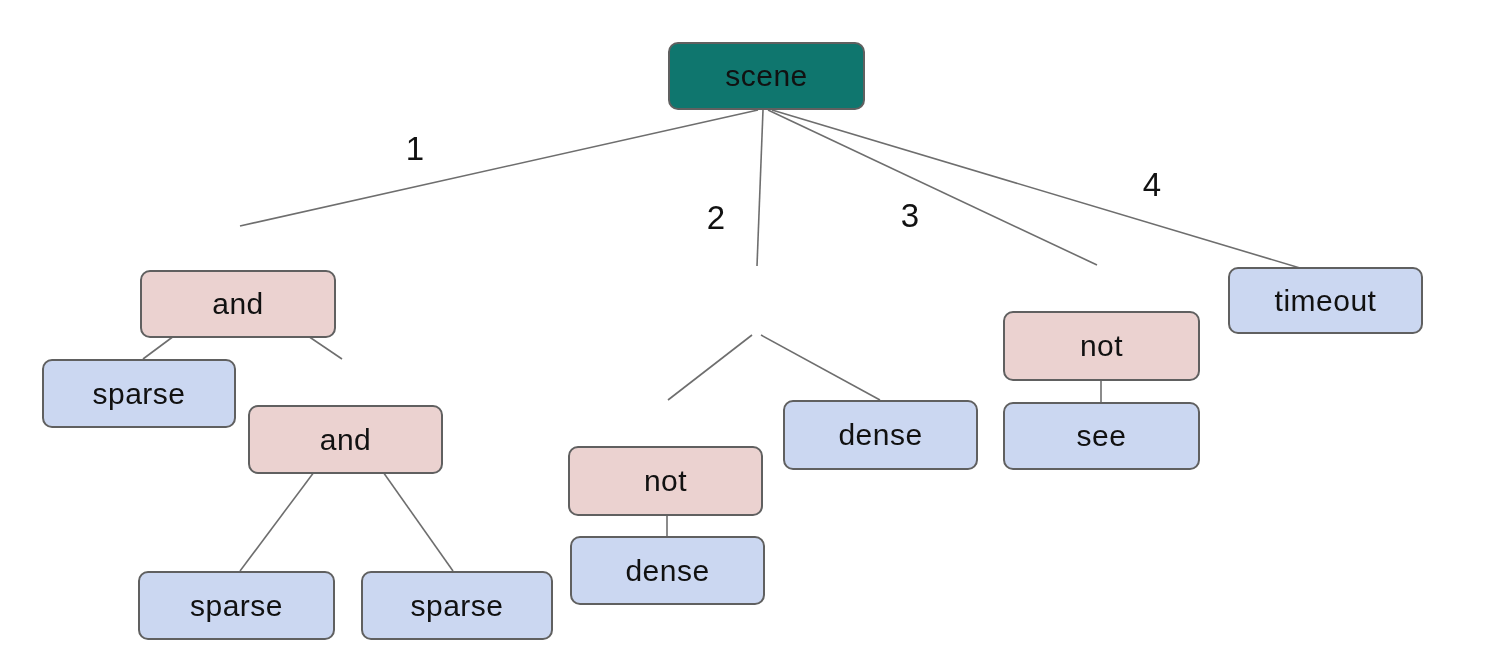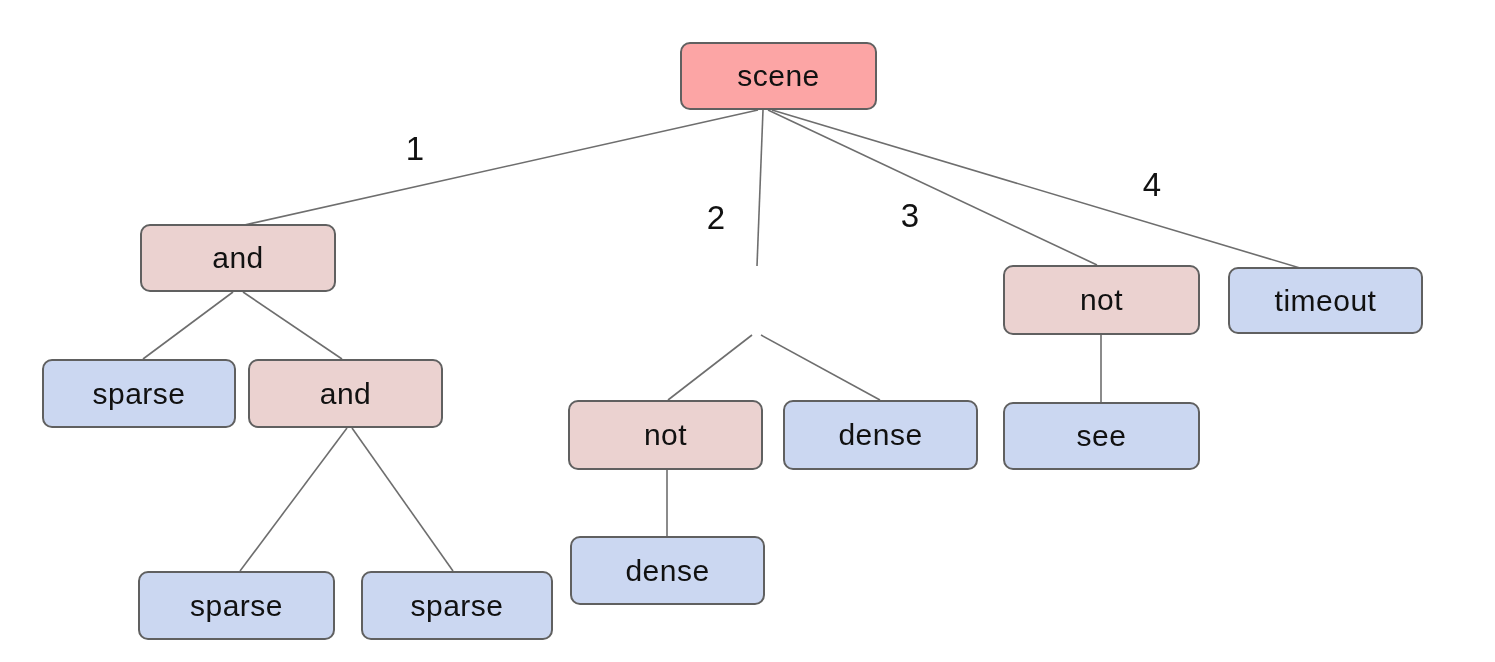--- a/index.html
+++ b/index.html
@@ -32,22 +32,22 @@
     box-sizing: border-box;
     border: 2px solid #606060;
     border-radius: 10px;
     display: flex;
     align-items: center;
     justify-content: center;
     font-size: 30px;
     color: #111111;
     letter-spacing: 0.5px;
   }
-  .node.root     { background: #fca5a5; margin-left: 12px; }
-  .node.operator { background: #ebd2d0; }
+  .node.root     { background: #0f766e; }
+  .node.operator { background: #ebd2d0; margin-top: 46px; }
   .node.leaf     { background: #cbd7f1; }
   .edge-label {
     position: absolute;
     transform: translate(-50%, -50%);
     font-size: 33px;
     color: #111111;
   }
 </style>
 </head>
 <body>

